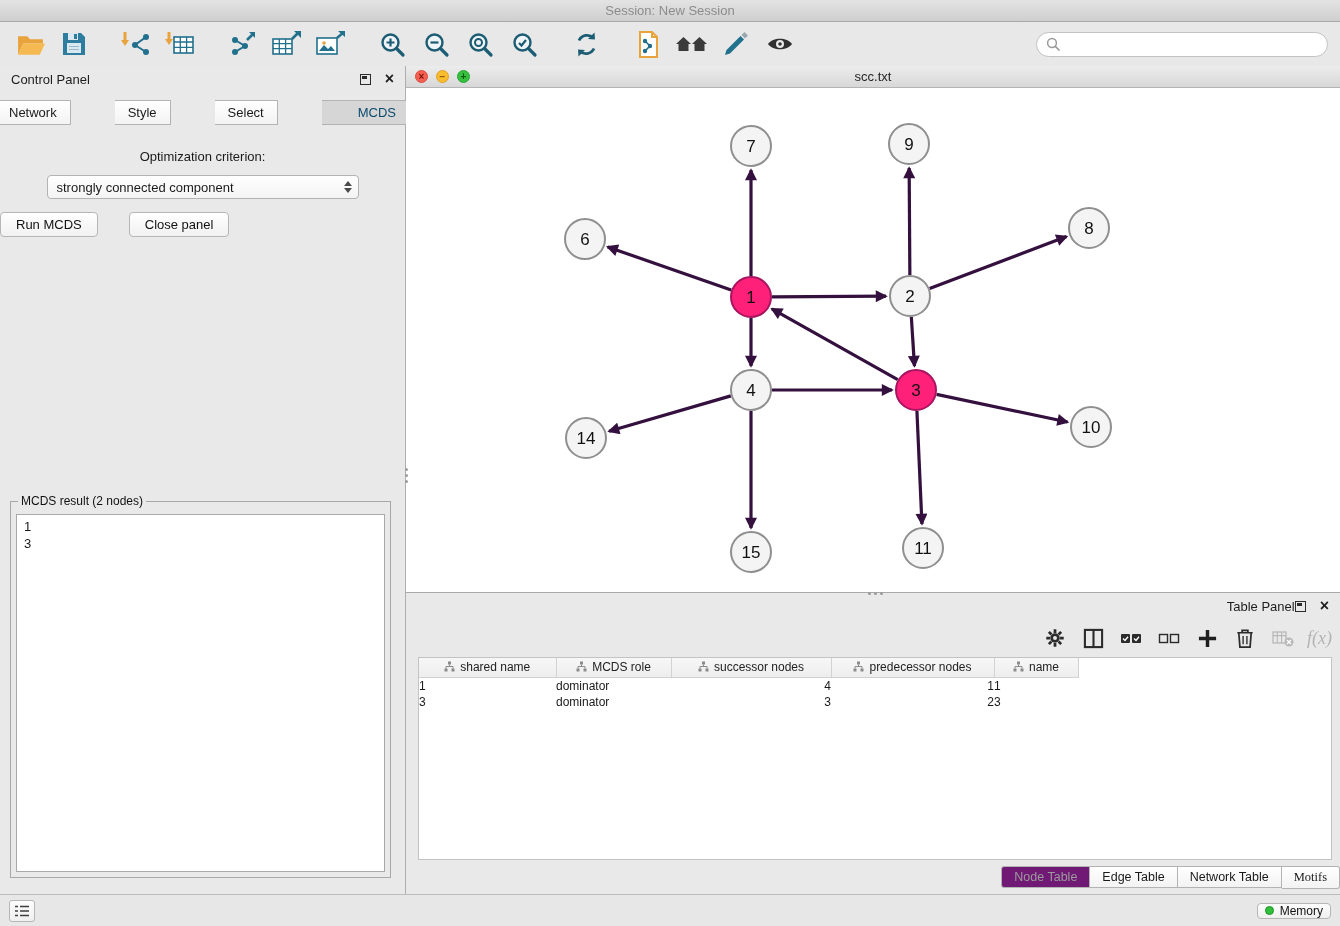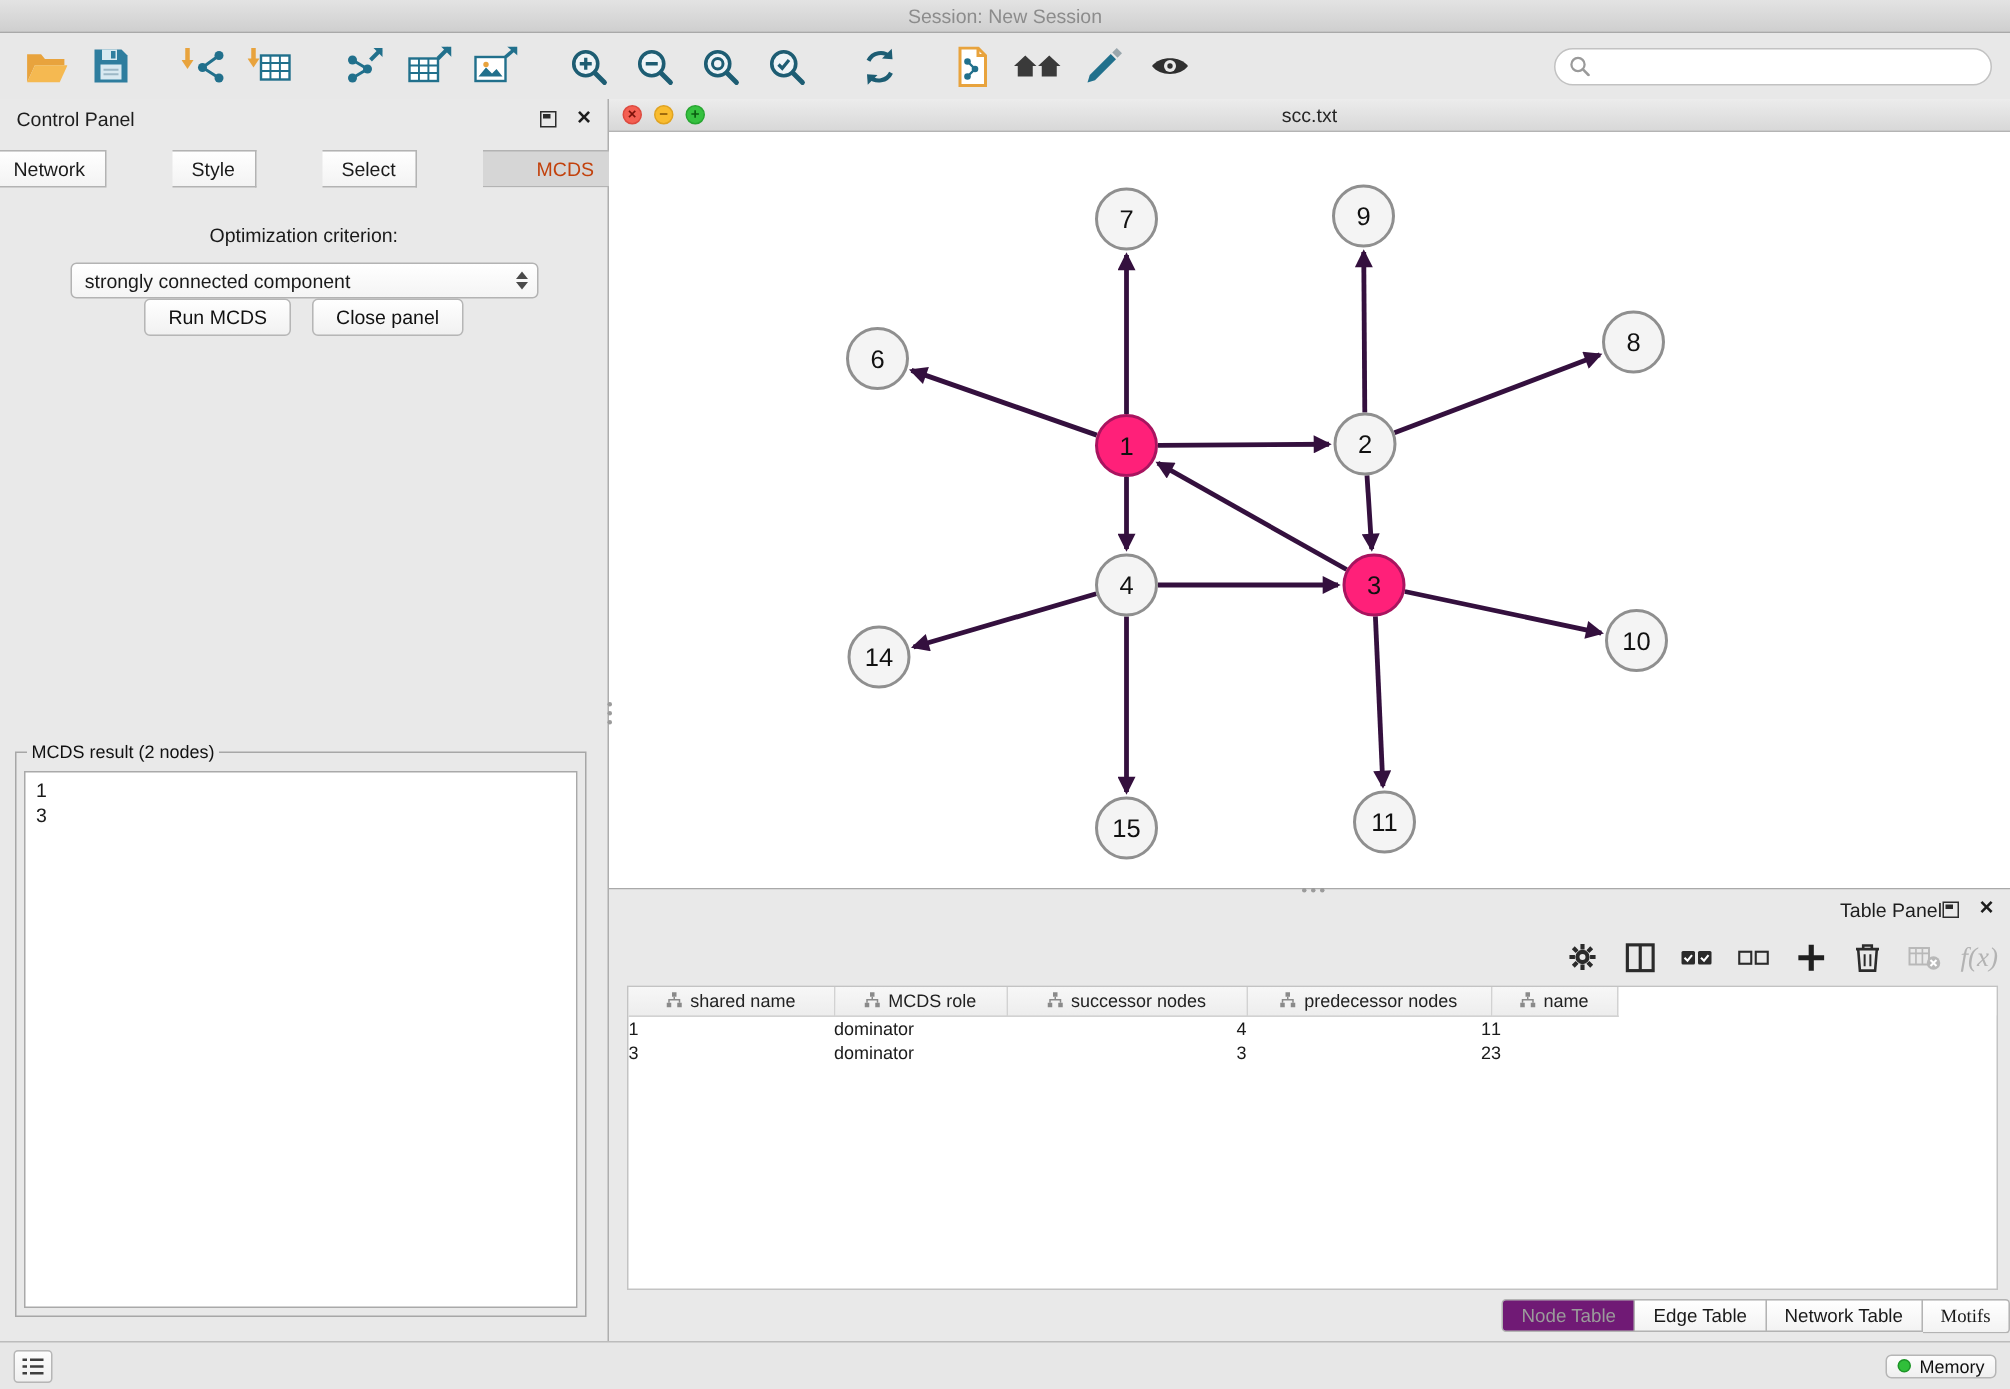--- a/index.html
+++ b/index.html
@@ -27,29 +27,29 @@
   .panel-header { height:26px; display:flex; align-items:center; padding:0 11px; font-size:13px; color:#1d1d1d; }
   .panel-header .spacer { flex:1; }
   .float-ic { width:11px; height:11px; border:1.5px solid #2c2c2c; display:inline-block; margin-right:14px; position:relative; }
   .float-ic:after { content:""; position:absolute; left:1px; top:1px; width:5px; height:3px; background:#2c2c2c; }
   .close-x { font-size:16px; font-weight:bold; color:#1d1d1d; line-height:12px; }
   .cp-tabs { display:flex; justify-content:center; margin-top:8px;gap:44px; }
   .cp-tab { border:1px solid #b3b3b3; border-left:none; background:linear-gradient(#ffffff,#f3f3f3);
             padding:4px 13px; font-size:13px; color:#1a1a1a; }
   .cp-tab:first-child { border-left:1px solid #b3b3b3; border-radius:3px 0 0 3px; }
   .cp-tab:last-child { border-radius:0 3px 3px 0; }
-  .cp-tab.active { background:#d6d6d6; color:#c2410c;padding-left:36px; }
+  .cp-tab.active { background:#d6d6d6; color:#0c4a6e;padding-left:36px; }
   .opt-label { text-align:center; margin-top:24px; font-size:13px; }
   .dropdown { width:312px; height:24px; margin:11px auto 0; background:linear-gradient(#ffffff,#f4f4f4);
               border:1px solid #b3b3b3; border-radius:4px; display:flex; align-items:center; padding-left:9px; font-size:13px; }
   .dd-arrows { margin-left:auto; margin-right:6px; display:flex; flex-direction:column; gap:2px; align-items:center; }
   .dd-arrows i { display:block; width:0; height:0; border-left:4px solid transparent; border-right:4px solid transparent; }
   .dd-arrows i.up { border-bottom:5px solid #4a4a4a; }
   .dd-arrows i.dn { border-top:5px solid #4a4a4a; }
-  .cp-buttons { display:flex; justify-content:center; gap:14px; }
+  .cp-buttons { display:flex; justify-content:flex-start; gap:31px; margin-top:13px; }
   .mac-btn { background:linear-gradient(#ffffff,#f1f1f1); border:1px solid #b6b6b6; border-radius:4px;
              padding:4px 15px; font-size:13px; color:#111; }
   .result-fieldset { position:absolute; left:10px; right:14px; top:428px; bottom:16px;
                      border:1px solid #a7a7a7; padding:6px 5px 5px; background:#e9e9e9; }
   .result-fieldset legend { font-size:12px; padding:0 3px; margin-left:2px; color:#111; }
   .result-box { width:100%; height:100%; background:#fff; border:1px solid #a9a9a9; padding:3px 7px;
                 font-size:13px; line-height:17px; overflow:auto; }
 
   
   .right-side { flex:1; display:flex; flex-direction:column; min-width:0; }

